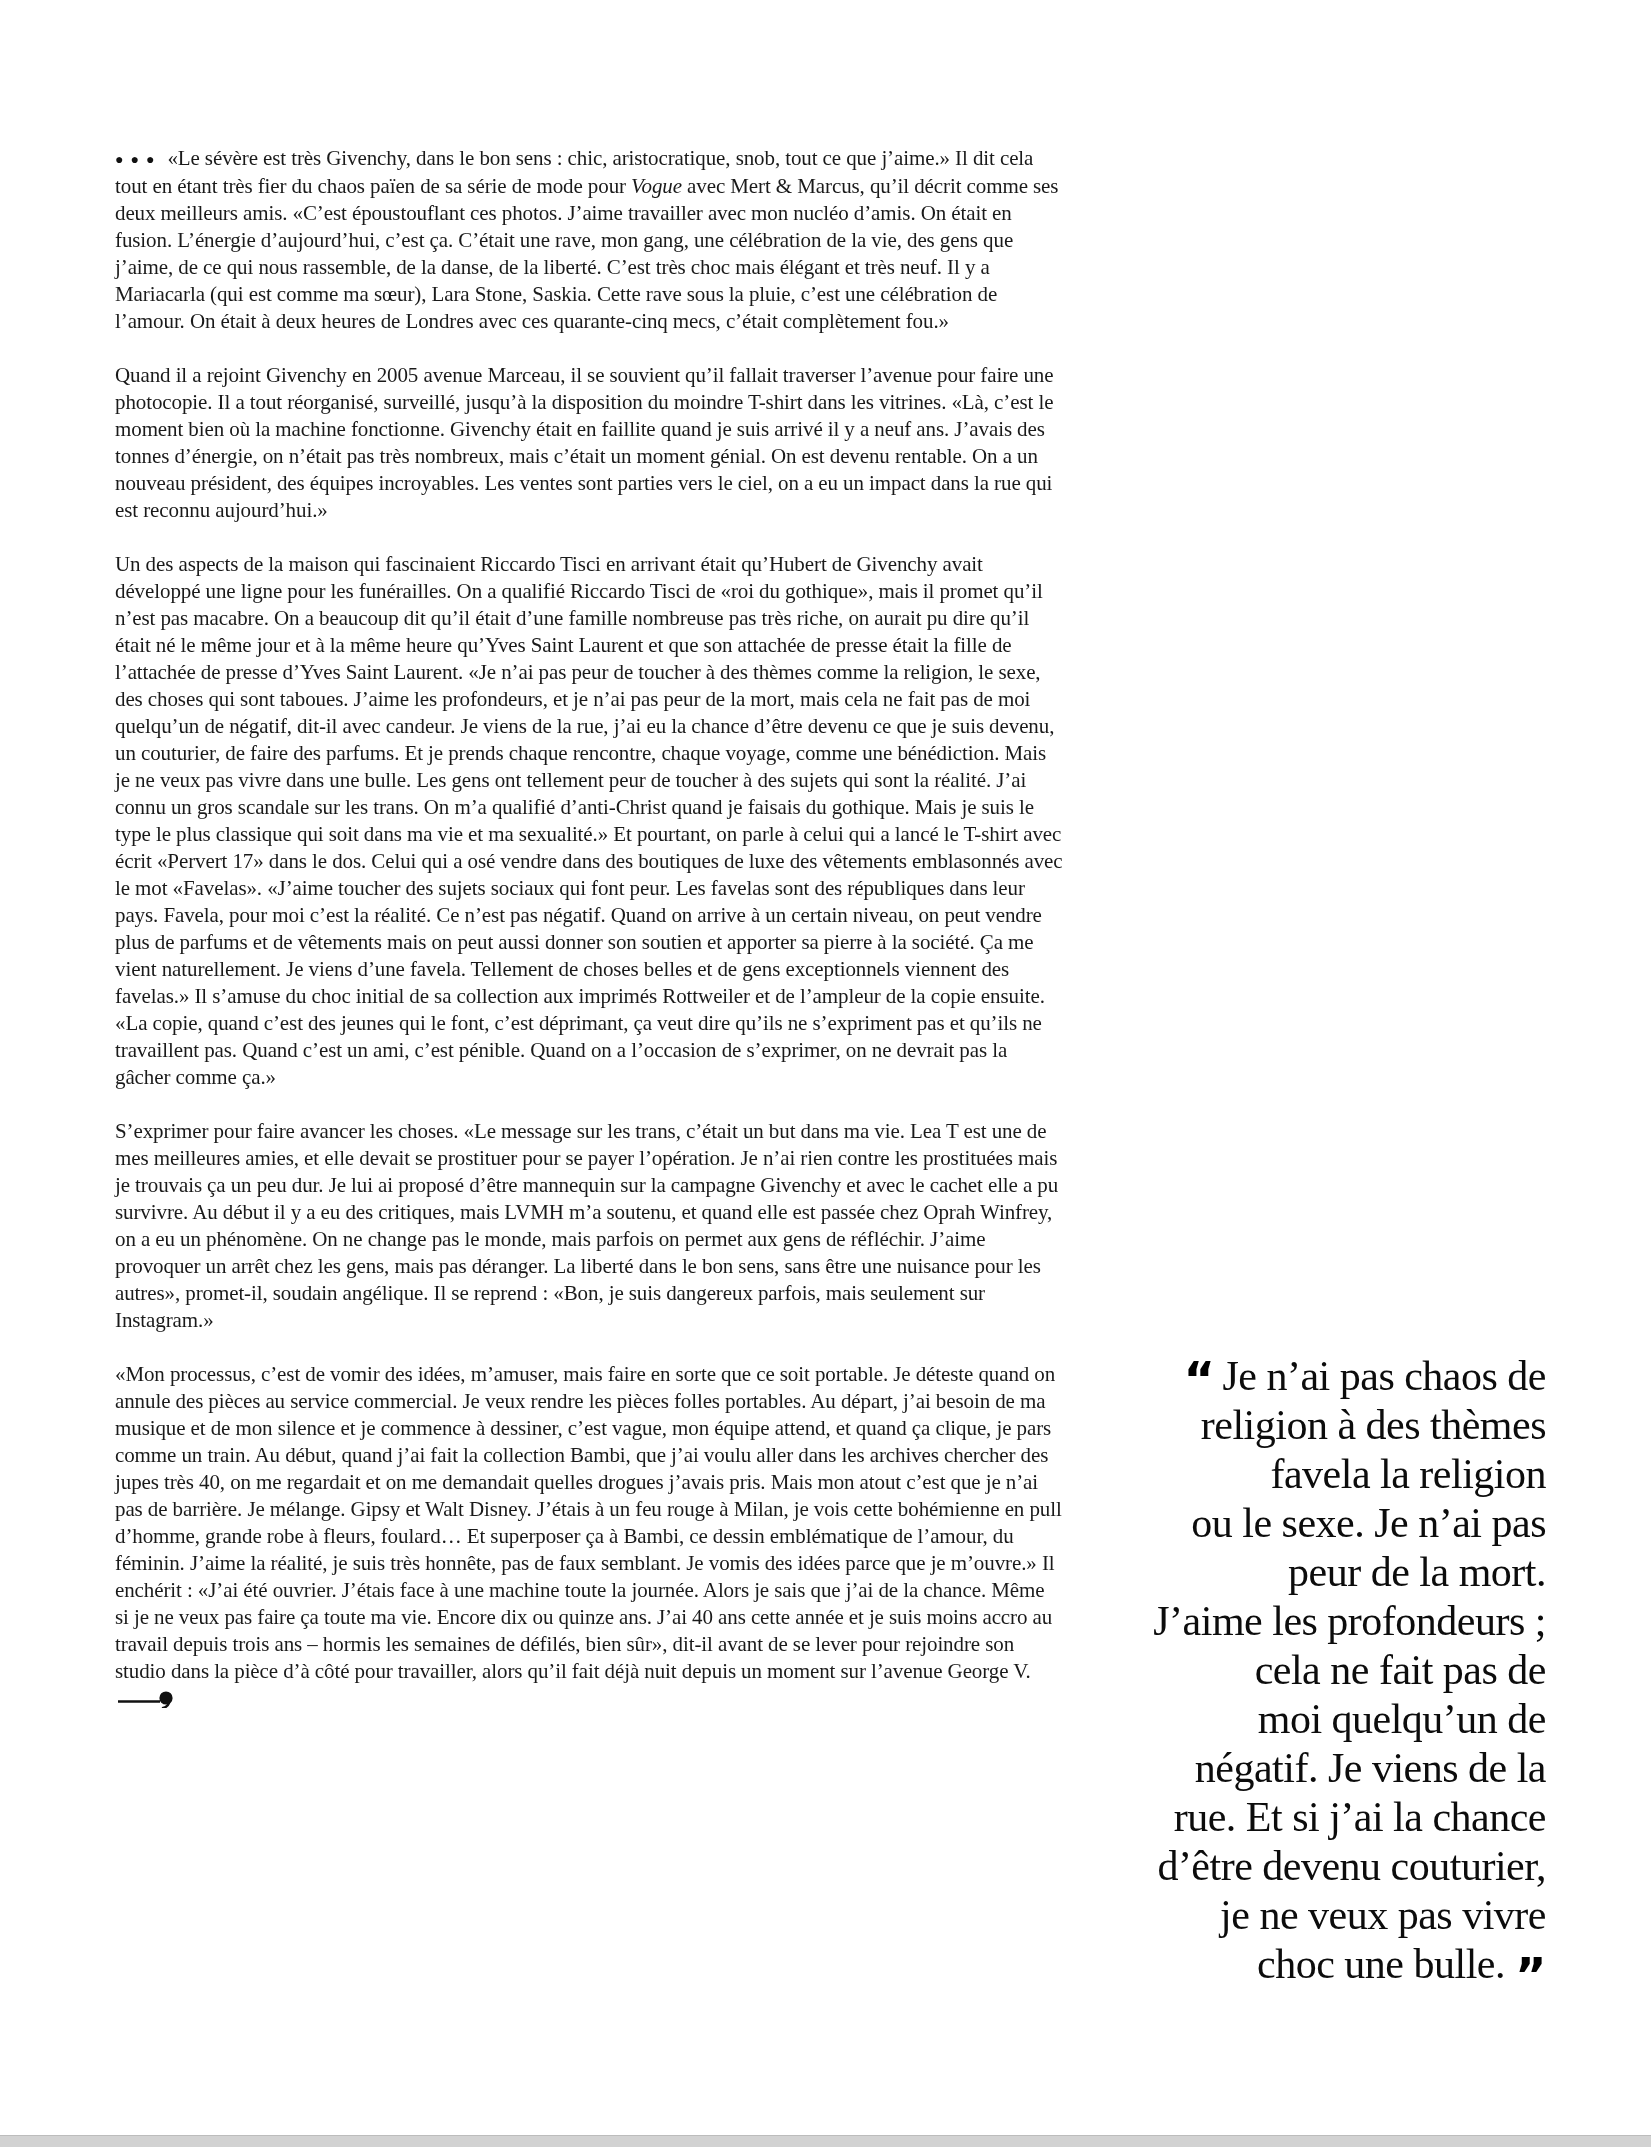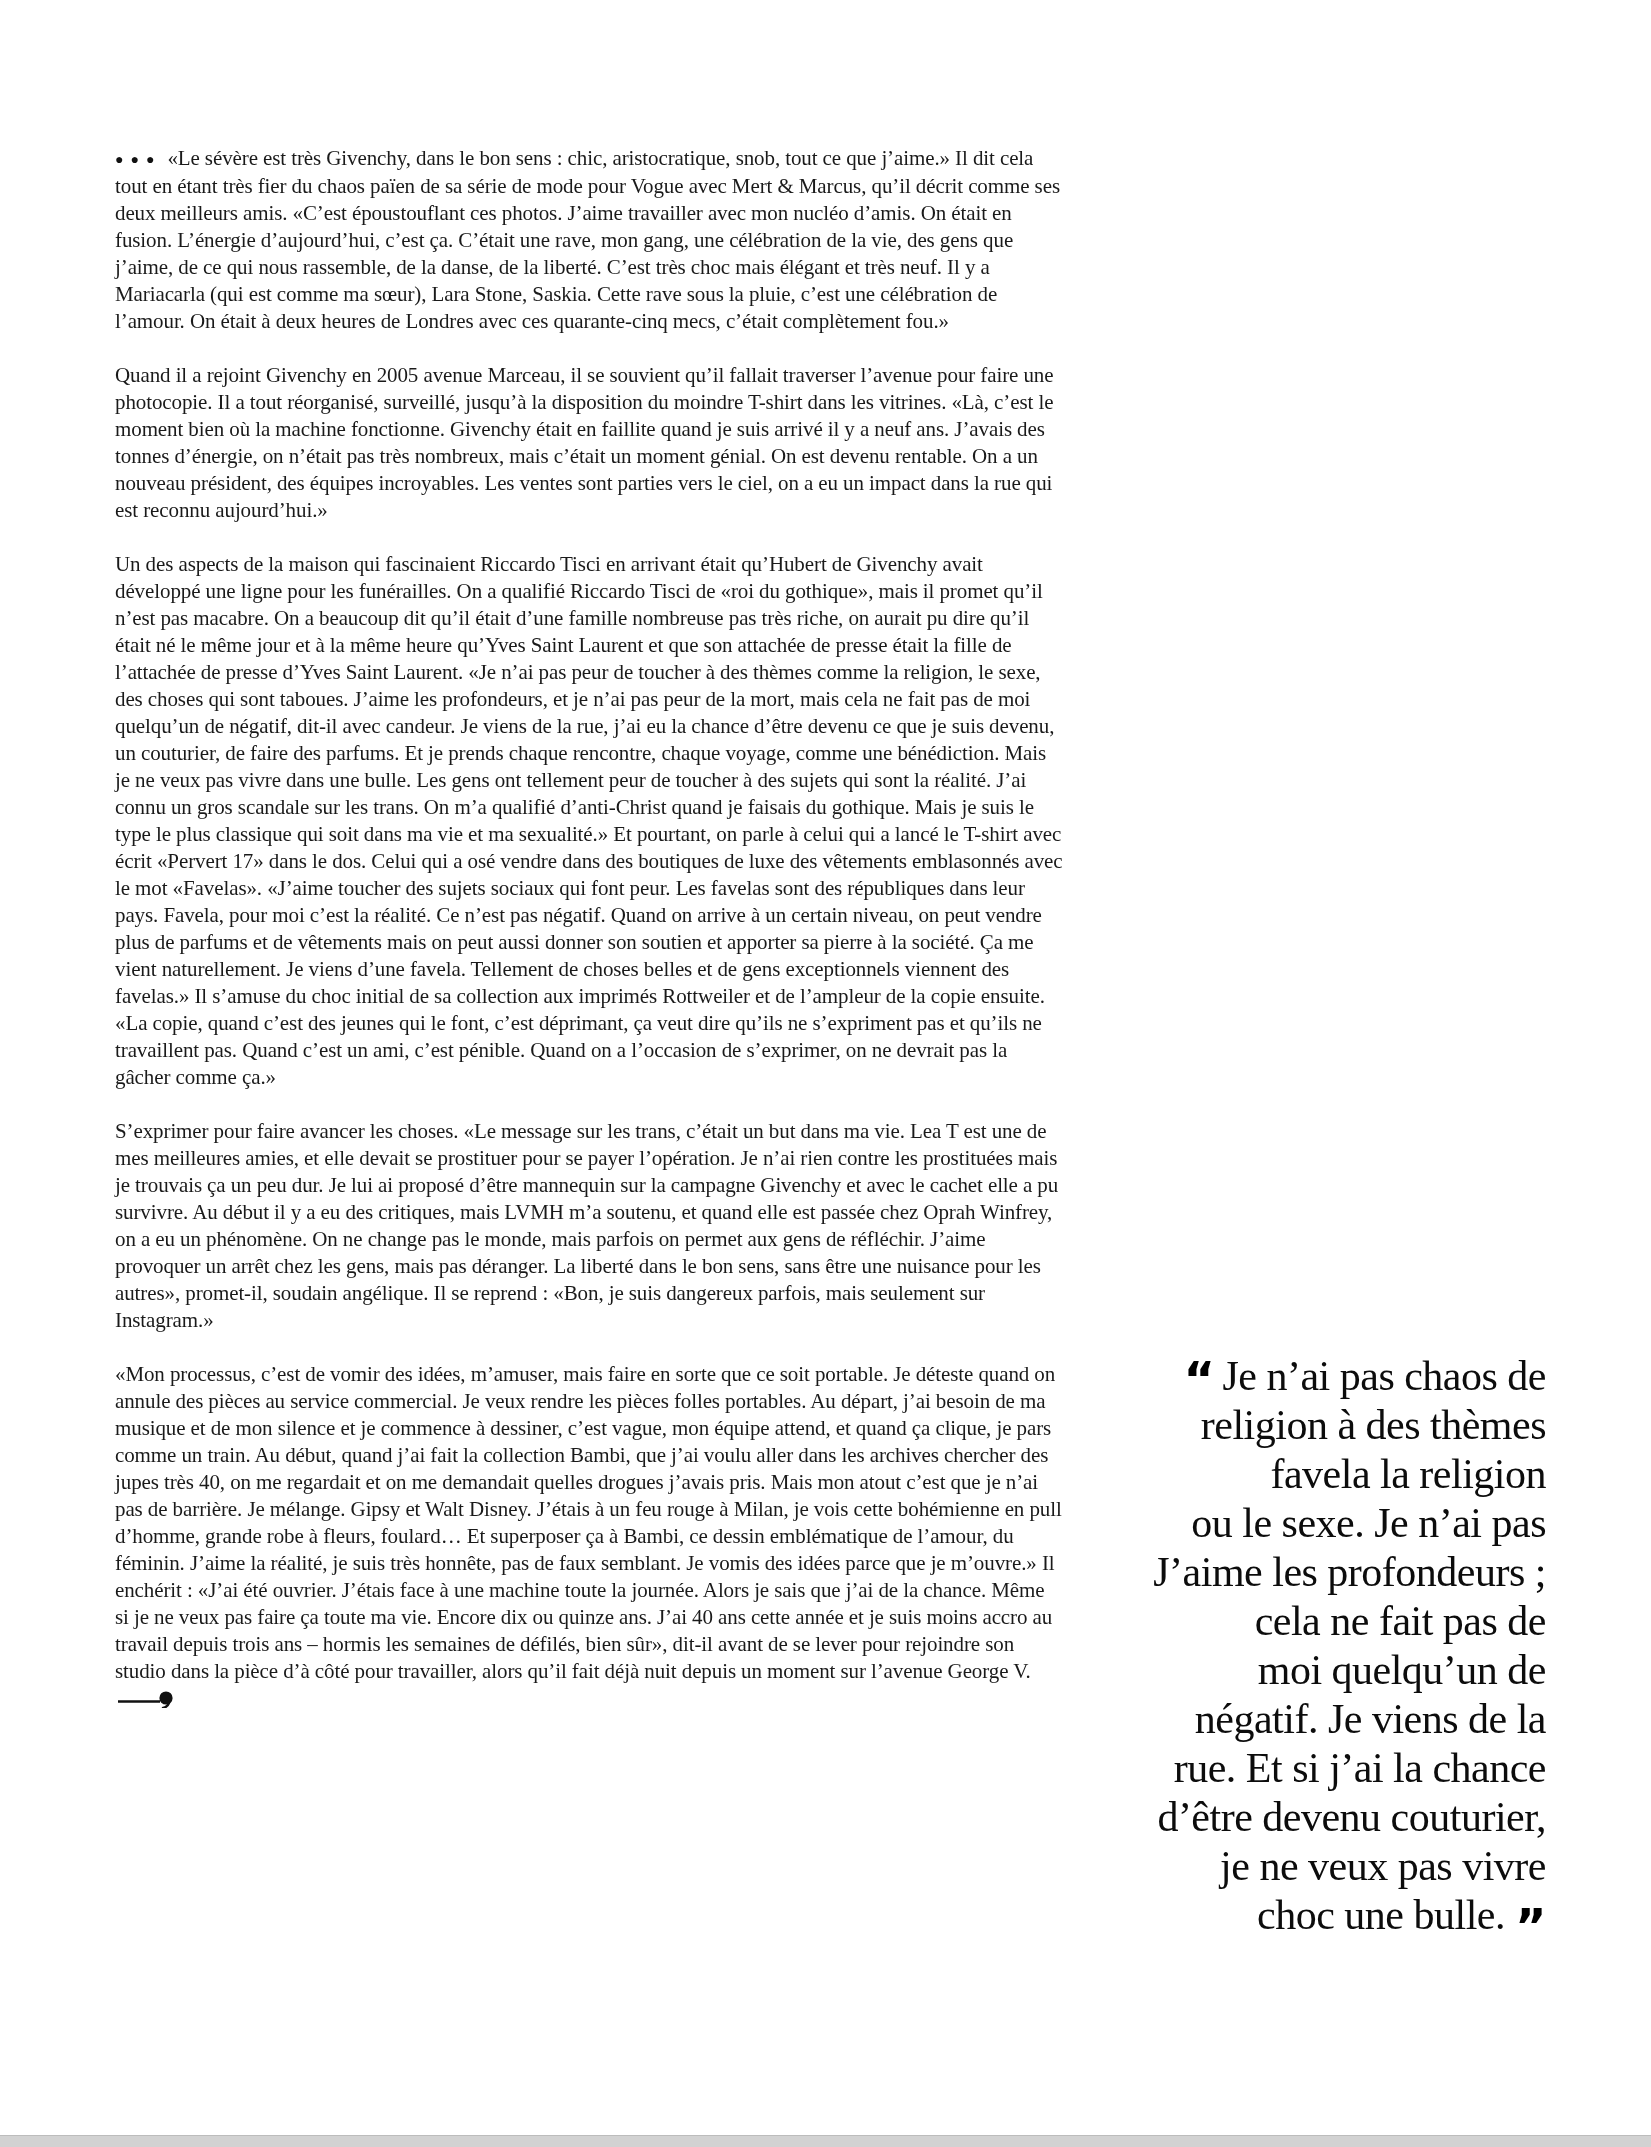--- a/index.html
+++ b/index.html
@@ -20,21 +20,21 @@
   }
   .article-body p{margin:0 0 27px 0;}
   .article-body p:last-child{margin-bottom:0;}
   .continuation-dots{
     font-size:14px;
     letter-spacing:7px;
     vertical-align:1px;
     margin-right:6px;
     color:#111;
   }
-  .vogue-italic{}
+  .vogue-italic{font-style:italic;}
   .pull-quote{
     position:absolute;
     right:105px;top:1352px;width:505px;
     text-align:right;
     font-size:42px;line-height:49px;
     letter-spacing:-0.5px;
     color:#0c0c0c;
   }
   .quote-line{white-space:nowrap;}
   .qmark{
@@ -89,20 +89,21 @@
           </svg></span>
     </p>
 
   </div>
 
   <div class="pull-quote">
     <div class="quote-line"><span class="qmark open">“</span><span>Je n’ai pas chaos de</span></div>
     <div class="quote-line"><span>religion à des thèmes</span></div>
     <div class="quote-line"><span>favela la religion</span></div>
     <div class="quote-line"><span>ou le sexe. Je n’ai pas</span></div>
+    <div class="quote-line"><span>peur de la mort.</span></div>
     <div class="quote-line"><span>J’aime les profondeurs ;</span></div>
     <div class="quote-line"><span>cela ne fait pas de</span></div>
     <div class="quote-line"><span>moi quelqu’un de</span></div>
     <div class="quote-line"><span>négatif. Je viens de la</span></div>
     <div class="quote-line"><span>rue. Et si j’ai la chance</span></div>
     <div class="quote-line"><span>d’être devenu couturier,</span></div>
     <div class="quote-line"><span>je ne veux pas vivre</span></div>
     <div class="quote-line"><span>choc une bulle.</span><span class="qmark close">”</span></div>
   </div>
 

